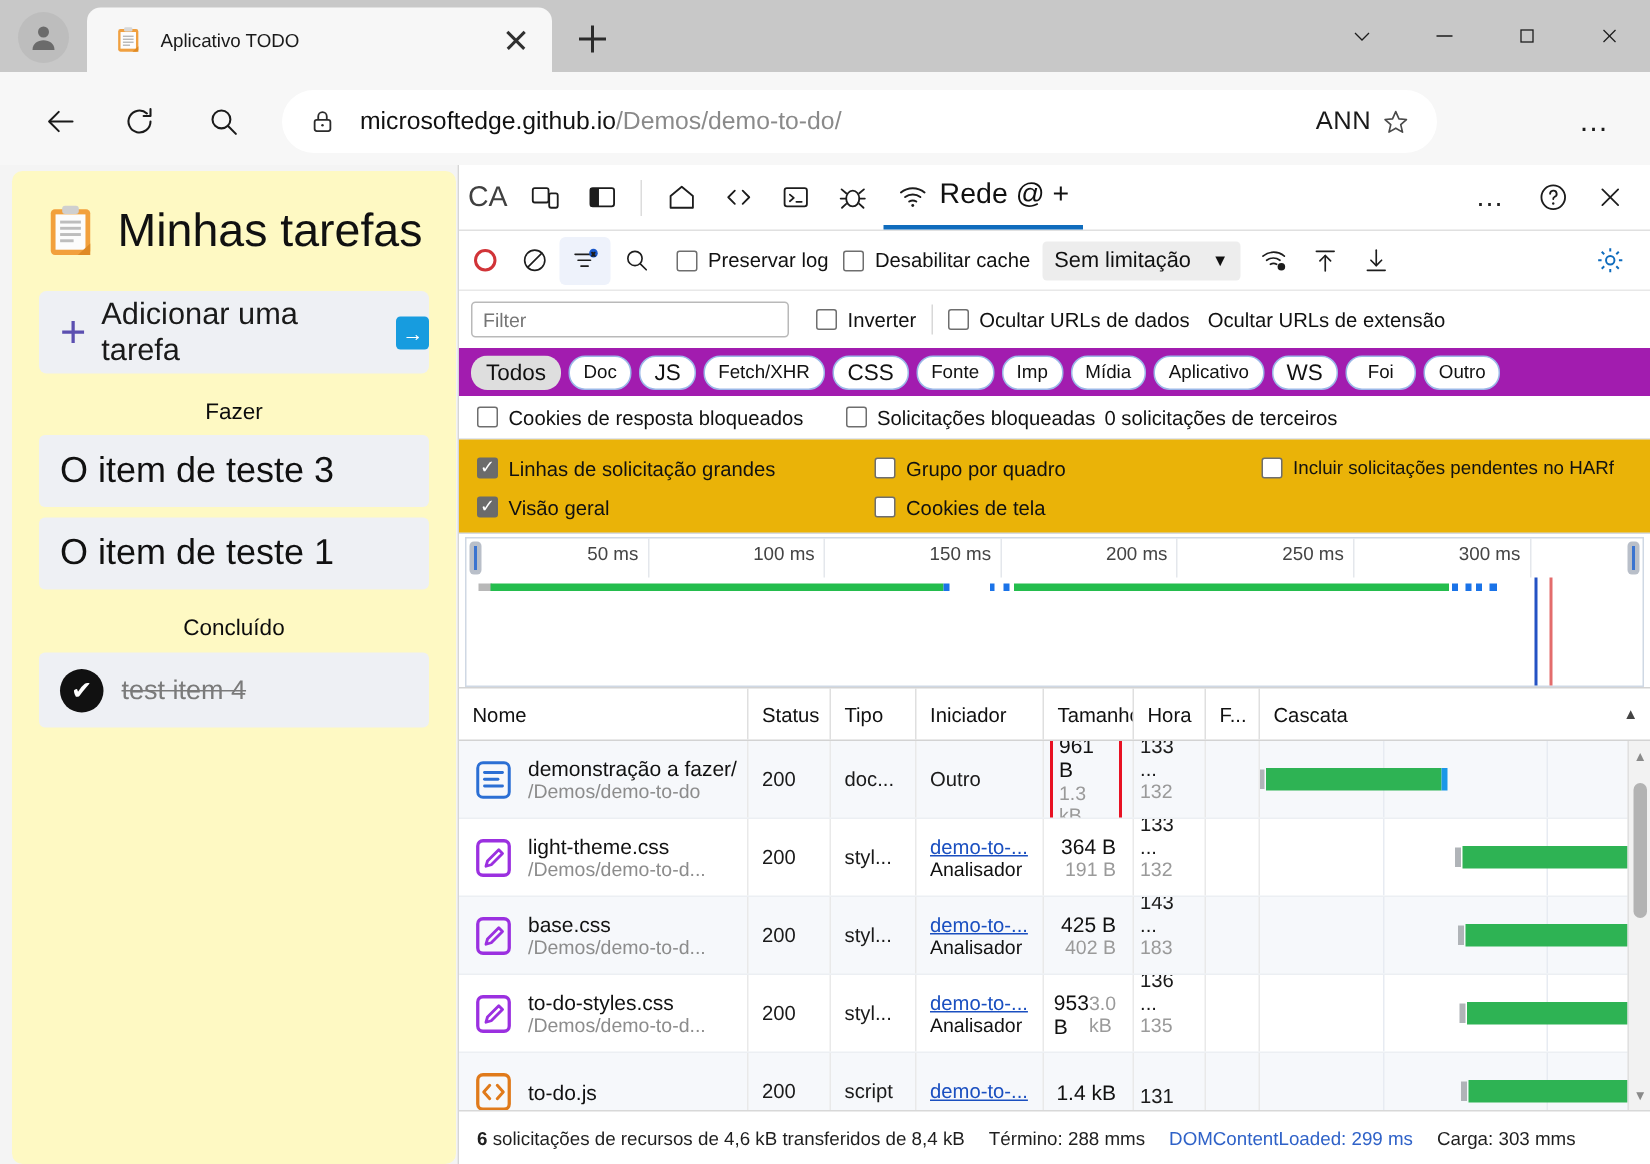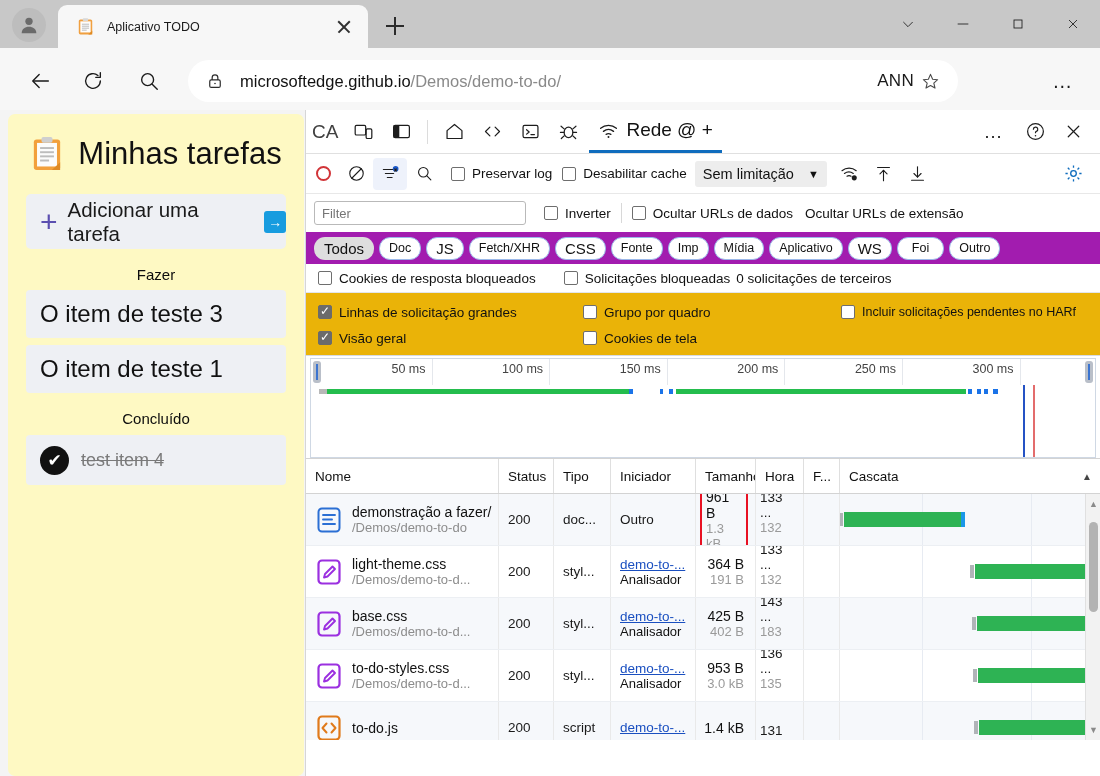--- a/index.html
+++ b/index.html
@@ -892,21 +892,21 @@
               <div>200</div>
             </div>
             <div class="nt-cell " style="width: 57px;">
               <div>styl...</div>
             </div>
             <div class="nt-cell two" style="width: 85px;">
               <div class="lnk">demo-to-...</div>
               <div class="sub-grey" style="color: rgb(17, 17, 17);">Analisador</div>
             </div>
             <div class="nt-cell right two" style="width: 60px;">
-              <div style="display: flex; flex-direction: column; align-items: center; padding: 2px 4px;">
+              <div style="display: flex; flex-direction: row; align-items: center; padding: 2px 4px;">
                 <div class="sz-main">953 B</div>
                 <div class="sub-grey">3.0 kB</div>
               </div>
             </div>
             <div class="nt-cell right two" style="width: 48px;">
               <div>136 ...</div>
               <div class="sub-grey">135 ...</div>
             </div>
             <div class="nt-cell " style="width: 36px;">
               <div></div>
@@ -969,15 +969,21 @@
             </div>
           </div>
         </div>
       <div class="vscroll">
         <div class="ar up">▲</div>
         <div class="thumb"></div>
         <div class="ar dn">▼</div>
       </div>
     </div>
 
+    <div class="statusbar">
+      <span><b>6</b> <span>solicitações de recursos de 4,6 kB transferidos de 8,4 kB</span></span>
+      <span>Término: 288 mms</span>
+      <span class="blue">DOMContentLoaded: 299 ms</span>
+      <span>Carga: 303 mms</span>
+    </div>
 
   </div>
 </div>
 
 </body></html>

